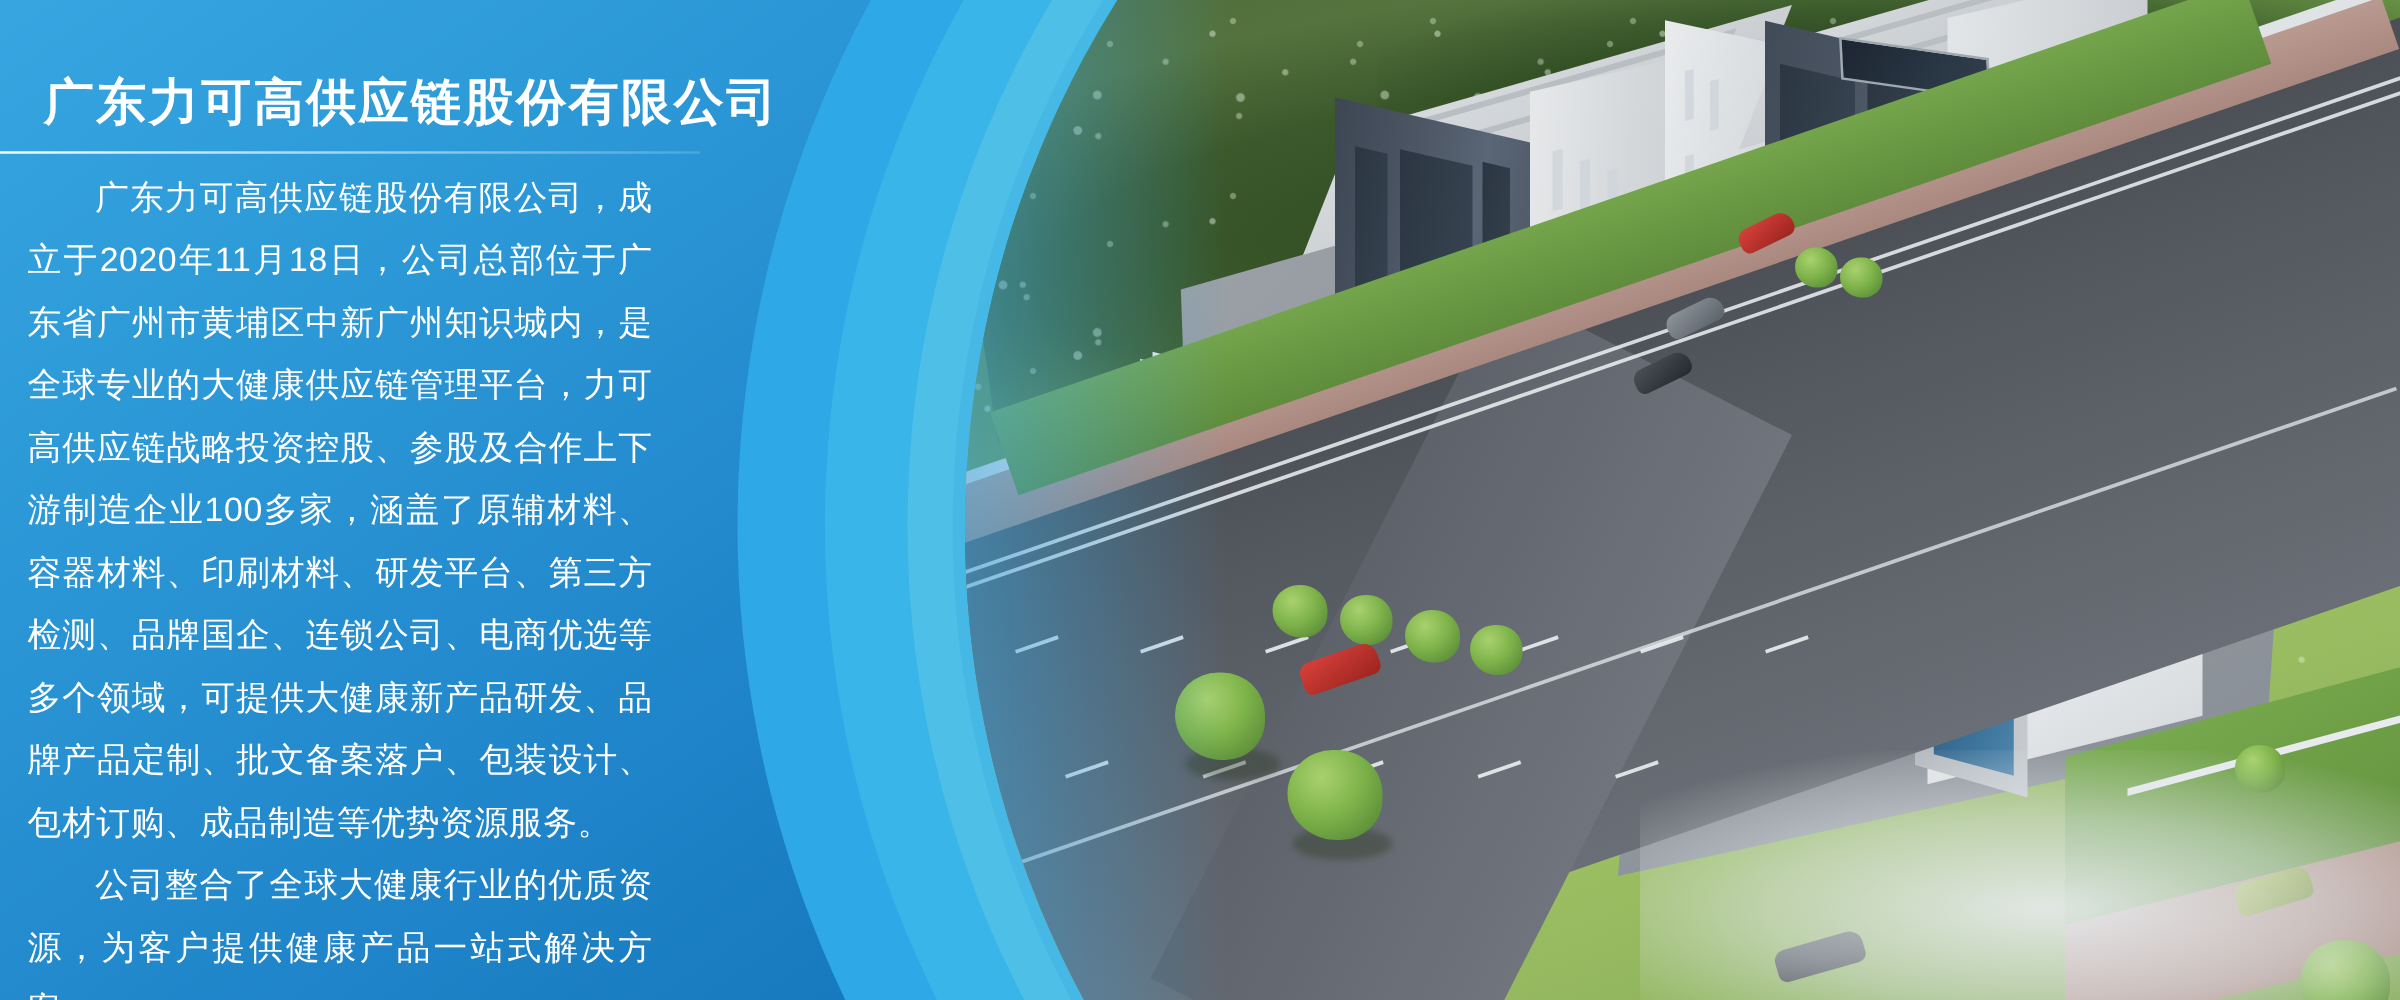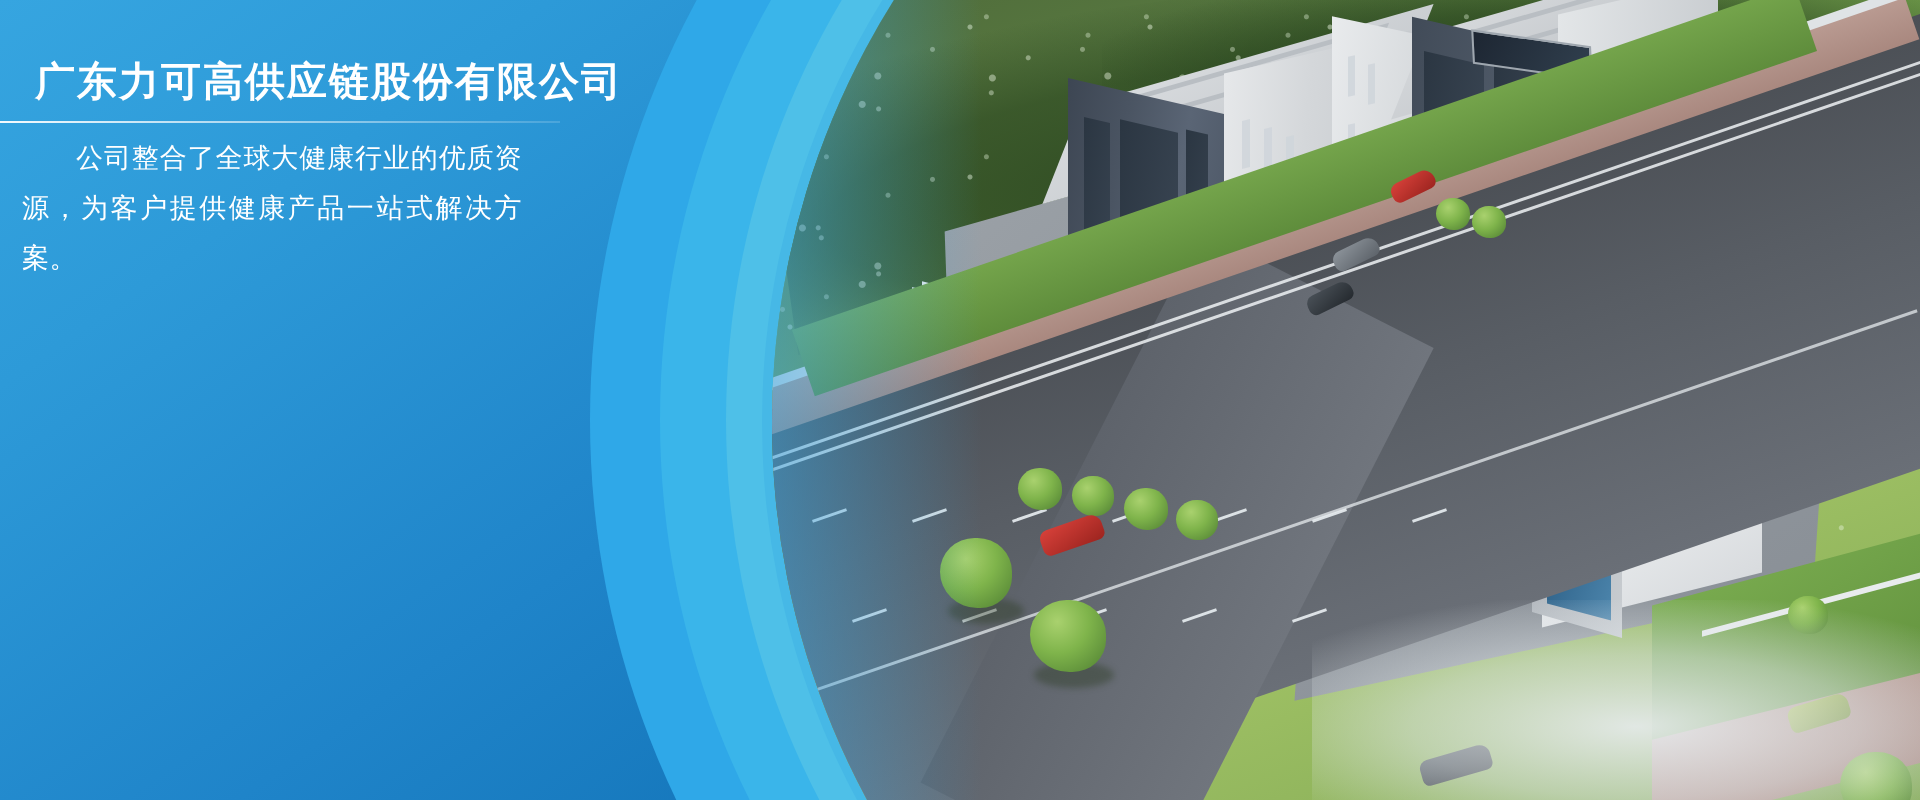--- a/index.html
+++ b/index.html
@@ -254,17 +254,18 @@
 
       <div class="mist"></div>
       <div class="photo-fade"></div>
     </div>
   </div>
 
   <div class="panel">
     <div class="title">广东力可高供应链股份有限公司</div>
     <div class="rule"></div>
     <div class="body">
+      <p>广东力可高供应链股份有限公司，成立于2020年11月18日，公司总部位于广东省广州市黄埔区中新广州知识城内，是全球专业的大健康供应链管理平台，力可高供应链战略投资控股、参股及合作上下游制造企业100多家，涵盖了原辅材料、容器材料、印刷材料、研发平台、第三方检测、品牌国企、连锁公司、电商优选等多个领域，可提供大健康新产品研发、品牌产品定制、批文备案落户、包装设计、包材订购、成品制造等优势资源服务。</p>
       <p>公司整合了全球大健康行业的优质资源，为客户提供健康产品一站式解决方案。</p>
     </div>
   </div>
 
 </div>
 
 </body></html>

